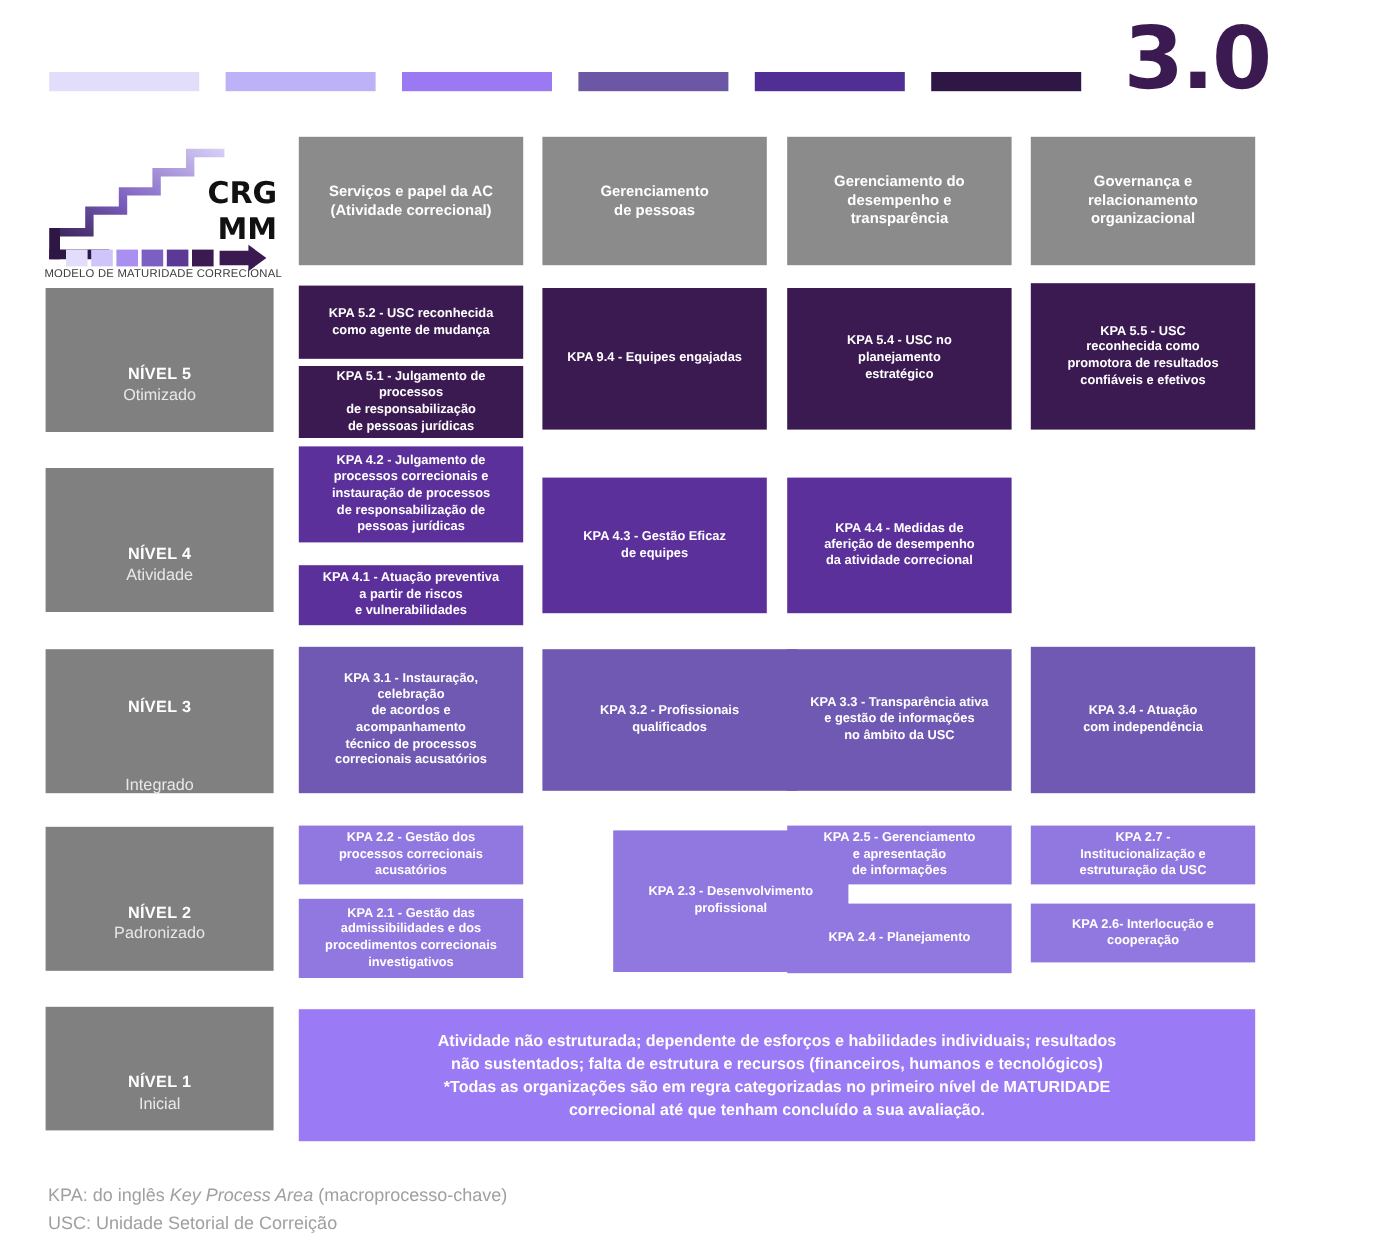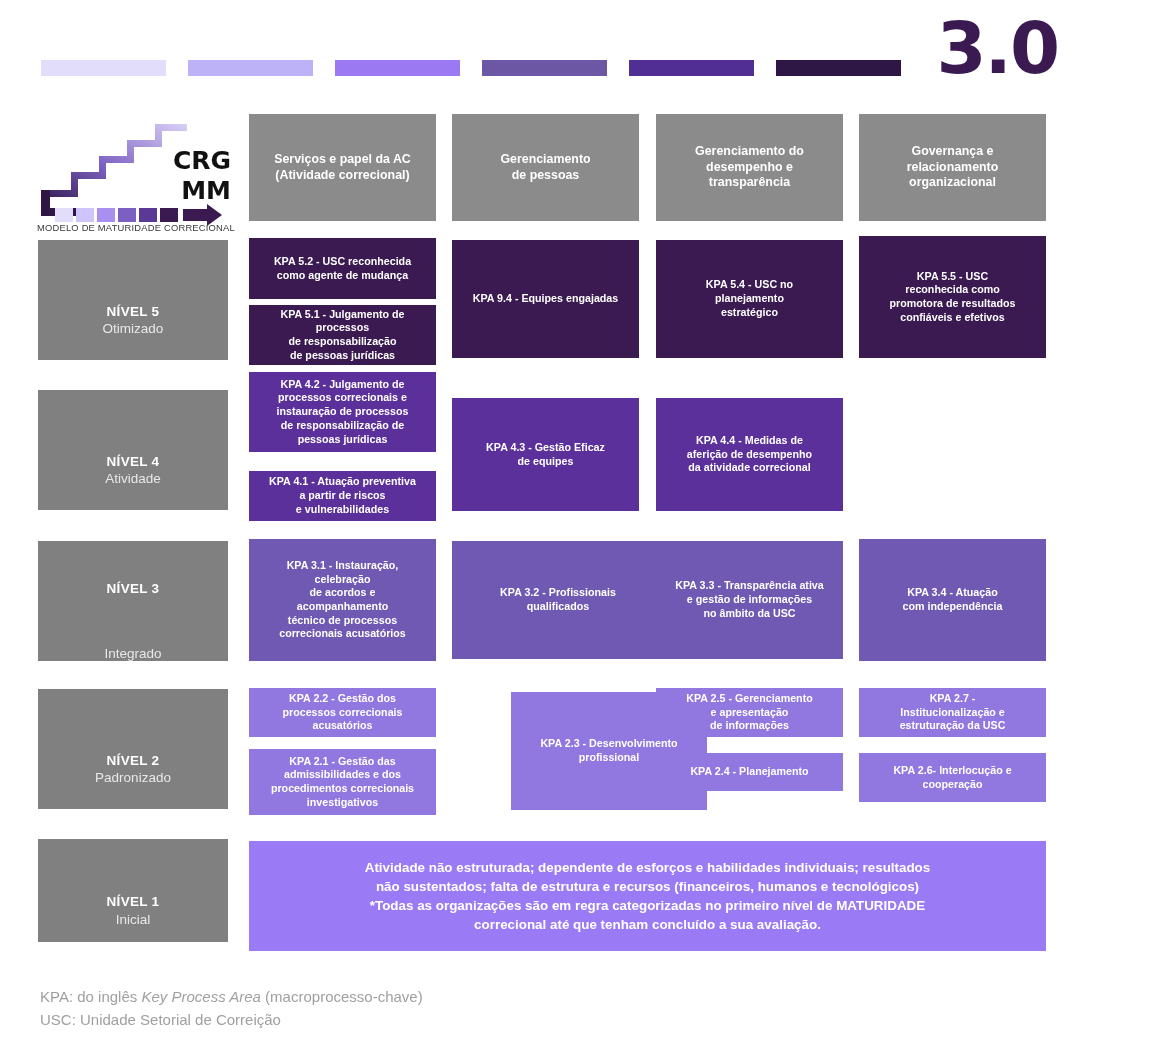--- a/index.html
+++ b/index.html
@@ -144,21 +144,21 @@
 
     <div class="cell kpa-cell" style="left:249px;top:539px;width:187px;height:122px;background:#6F59B3;">KPA 3.1 - Instauração,<br>celebração<br>de acordos e<br>acompanhamento<br>técnico de processos<br>correcionais acusatórios</div>
     <div class="cell kpa-cell" style="left:452px;top:541px;width:212px;height:118px;background:#6F59B3;">KPA 3.2 - Profissionais<br>qualificados</div>
     <div class="cell kpa-cell" style="left:656px;top:541px;width:187px;height:118px;background:#6F59B3;">KPA 3.3 - Transparência ativa<br>e gestão de informações<br>no âmbito da USC</div>
     <div class="cell kpa-cell" style="left:859px;top:539px;width:187px;height:122px;background:#6F59B3;">KPA 3.4 - Atuação<br>com independência</div>
 
     <div class="cell kpa-cell" style="left:249px;top:688px;width:187px;height:49px;background:#9177E0;">KPA 2.2 - Gestão dos<br>processos correcionais<br>acusatórios</div>
     <div class="cell kpa-cell" style="left:249px;top:749px;width:187px;height:66px;background:#9177E0;">KPA 2.1 - Gestão das<br>admissibilidades e dos<br>procedimentos correcionais<br>investigativos</div>
     <div class="cell kpa-cell" style="left:467px;top:692px;width:196px;height:118px;background:#9177E0;margin-left:44px;">KPA 2.3 - Desenvolvimento<br>profissional</div>
     <div class="cell kpa-cell" style="left:656px;top:688px;width:187px;height:49px;background:#9177E0;">KPA 2.5 - Gerenciamento<br>e apresentação<br>de informações</div>
-    <div class="cell kpa-cell" style="left:656px;top:753px;width:187px;height:38px;background:#9177E0;">KPA 2.4 - Planejamento</div>
+    <div class="cell kpa-cell" style="left:656px;top:753px;width:187px;height:58px;background:#9177E0;">KPA 2.4 - Planejamento</div>
     <div class="cell kpa-cell" style="left:859px;top:688px;width:187px;height:49px;background:#9177E0;">KPA 2.7 -<br>Institucionalização e<br>estruturação da USC</div>
     <div class="cell kpa-cell" style="left:859px;top:753px;width:187px;height:49px;background:#9177E0;">KPA 2.6- Interlocução e<br>cooperação</div>
 
     <div class="cell kpa-cell wide-note" style="left:249px;top:841px;width:797px;height:110px;background:#9A7BF5;">Atividade não estruturada; dependente de esforços e habilidades individuais; resultados<br>não sustentados; falta de estrutura e recursos (financeiros, humanos e tecnológicos)<br>*Todas as organizações são em regra categorizadas no primeiro nível de MATURIDADE<br>correcional até que tenham concluído a sua avaliação.</div>
   </div>
 
   <div class="footer">
     <div>
       <span>KPA: do inglês </span><i>Key Process Area</i><span> (macroprocesso-chave)</span>
     </div>

